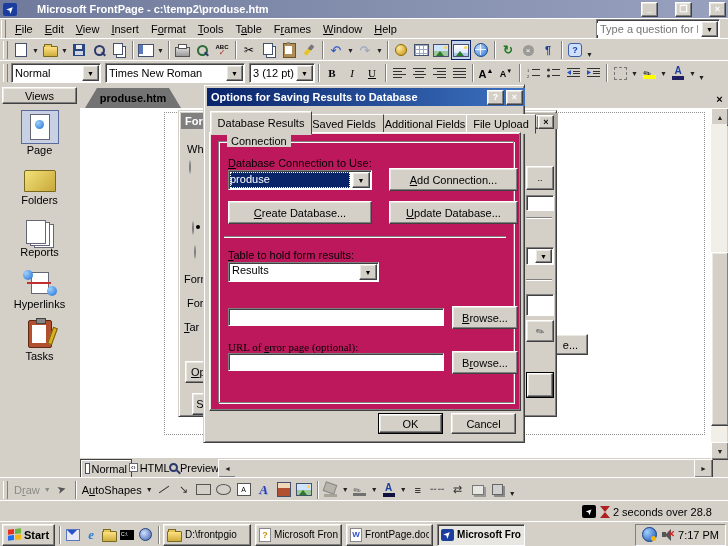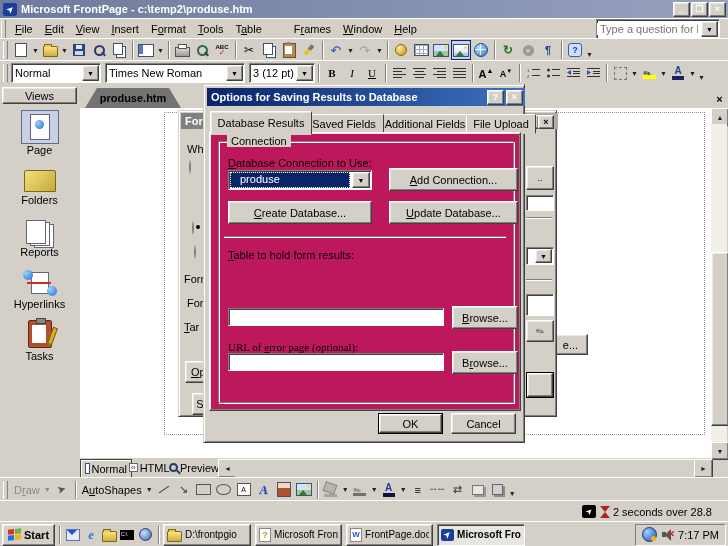--- a/index.html
+++ b/index.html
@@ -13,21 +13,21 @@
     box-shadow:inset -1px -1px 0 #808080, inset 1px 1px 0 #ece9e2;}
   .winframe{background:#d4d0c8;border:1px solid;border-color:#d4d0c8 #404040 #404040 #d4d0c8;
     box-shadow:inset 1px 1px 0 #fff, inset -1px -1px 0 #808080;}
   .sunken{background:#fff;border:1px solid;border-color:#808080 #fff #fff #808080;
     box-shadow:inset 1px 1px 0 #404040;}
   .sunkensoft{border:1px solid;border-color:#808080 #fff #fff #808080;}
   .groove{height:0;border-top:1px solid #808080;border-bottom:1px solid #fff;}
   .btn{display:flex;align-items:center;justify-content:center;cursor:default;}
   
   .apptitle{background:linear-gradient(90deg,#6f7a9c,#98a2bf);color:#fff;font-weight:bold;
-    display:flex;align-items:center;}
+    display:flex;align-items:center;gap:16px;}
   .dlgtitle{background:linear-gradient(90deg,#0a246a,#3d72c0);color:#fff;font-weight:bold;
     display:flex;align-items:center;padding-left:4px;}
   .inacttitle{background:linear-gradient(90deg,#7f7f7f,#b2aea6);color:#fff;font-weight:bold;
     display:flex;align-items:center;padding-left:4px;}
   .capbtn{width:15px;height:13px;font-size:9px;font-weight:bold;line-height:11px;text-align:center;}
   
   .tbar{display:flex;align-items:center;border-top:1px solid #fff;background:#d4d0c8;padding:0 2px;}
   .grip{width:3px;height:18px;border-left:1px solid #fff;border-right:1px solid #808080;margin:0 3px 0 1px;}
   .vsep{width:1px;height:18px;background:#808080;box-shadow:1px 0 0 #fff;margin:0 3px;}
   .tbtn{width:20px;height:20px;display:flex;align-items:center;justify-content:center;flex:none;}
@@ -112,21 +112,21 @@
 
   <div class="abs" style="left:0;top:18px;width:728px;height:20px;display:flex;align-items:center;border-top:1px solid #fff;">
     <span class="grip"></span>
     <span style="padding:2px 6px;"><u>F</u>ile</span>
     <span style="padding:2px 6px;"><u>E</u>dit</span>
     <span style="padding:2px 6px;"><u>V</u>iew</span>
     <span style="padding:2px 6px;"><u>I</u>nsert</span>
     <span style="padding:2px 6px;">F<u>o</u>rmat</span>
     <span style="padding:2px 6px;"><u>T</u>ools</span>
     <span style="padding:2px 6px;">T<u>a</u>ble</span>
-    <span style="padding:2px 6px;margin-left:20px;">F<u>r</u>ames</span>
+    <span style="padding:2px 6px;">F<u>r</u>ames</span>
     <span style="padding:2px 6px;"><u>W</u>indow</span>
     <span style="padding:2px 6px;"><u>H</u>elp</span>
     <span style="flex:1;"></span>
     <span class="combo" style="width:122px;margin-right:8px;">
       <input style="border: none; outline: none; flex: 1 1 0%; font: 11px &quot;Liberation Sans&quot;, sans-serif; padding: 0px 3px; min-width: 0px; color: rgb(68, 68, 68);" placeholder="Type a question for help">
       <span class="cbtn raised btn">▼</span>
     </span>
   </div>
 
   <div class="abs tbar" style="left:0;top:38px;width:728px;height:22px;">
@@ -499,34 +499,38 @@
     </div>
 
     <div class="abs" style="left:5px;top:47px;width:310px;height:277px;background:#be185d;
       border:1px solid;border-color:#fff #404040 #404040 #fff;box-shadow:inset -1px -1px 0 #808080, inset 1px 1px 0 #ece9e2;">
 
       <div class="abs" style="left:8px;top:8px;width:294px;height:260px;border:1px solid #808080;box-shadow:1px 1px 0 #fff, inset 1px 1px 0 #fff;">
         <span class="abs" style="left:8px;top:-7px;background:#d4d0c8;padding:0 4px;">Connection</span>
       </div>
       <span class="abs nowrap" style="left:18px;top:24px;"><u>D</u>atabase Connection to Use:</span>
       <div class="abs sunkensoft" style="left:18px;top:37px;width:142px;height:18px;background:#fff;box-shadow:inset 1px 1px 0 #404040;display:flex;">
-        <span style="flex:1;background:#0a246a;color:#fff;padding:1px 10px;margin:1px;outline:1px dotted #ffe;outline-offset:-1px;white-space:nowrap;overflow:hidden;">produse</span>
+        <span style="flex:1;background:#0a246a;color:#fff;padding:1px 0;margin:1px;outline:1px dotted #ffe;outline-offset:-1px;white-space:nowrap;overflow:hidden;">produse</span>
         <span class="raised btn" style="width:16px;height:14px;margin:1px;font-size:7px;">▼</span>
       </div>
       <div class="abs raised btn" style="left:179px;top:35px;width:127px;height:21px;">
         <span><u>A</u>dd Connection...</span>
         </div>
       <div class="abs raised btn" style="left:18px;top:68px;width:142px;height:21px;">
         <span><u>C</u>reate Database...</span>
         </div>
       <div class="abs raised btn" style="left:179px;top:68px;width:127px;height:21px;text-align:right;">
         <span><u>U</u>pdate Database...</span>
         </div>
       <div class="abs groove" style="left:14px;top:103px;width:282px;"></div>
       <span class="abs nowrap" style="left:18px;top:116px;"><u>T</u>able to hold form results:</span>
+      <div class="abs sunkensoft" style="left:18px;top:129px;width:149px;height:18px;background:#fff;box-shadow:inset 1px 1px 0 #404040;display:flex;">
+        <span style="flex:1;padding:1px 3px;white-space:nowrap;overflow:hidden;">Results</span>
+        <span class="raised btn" style="width:16px;height:14px;margin:1px;font-size:7px;">▼</span>
+      </div>
       <input class="abs sunken" style="left: 18px; top: 175px; width: 208px; height: 14px; font: 11px &quot;Liberation Sans&quot;, sans-serif; padding: 1px 3px; outline: none;" value="">
       <div class="abs raised btn" style="left:242px;top:173px;width:64px;height:21px;">
         <span><u>B</u>rowse...</span>
         </div>
       <span class="abs nowrap" style="left:18px;top:208px;font-family:Liberation Serif, serif;">URL of <u>e</u>rror page (optional):</span>
       <input class="abs sunken" style="left: 18px; top: 220px; width: 208px; height: 14px; font: 11px &quot;Liberation Sans&quot;, sans-serif; padding: 1px 3px; outline: none;" value="">
       <div class="abs raised btn" style="left:242px;top:218px;width:64px;height:21px;">
         <span>B<u>r</u>owse...</span>
         </div>
     </div>

